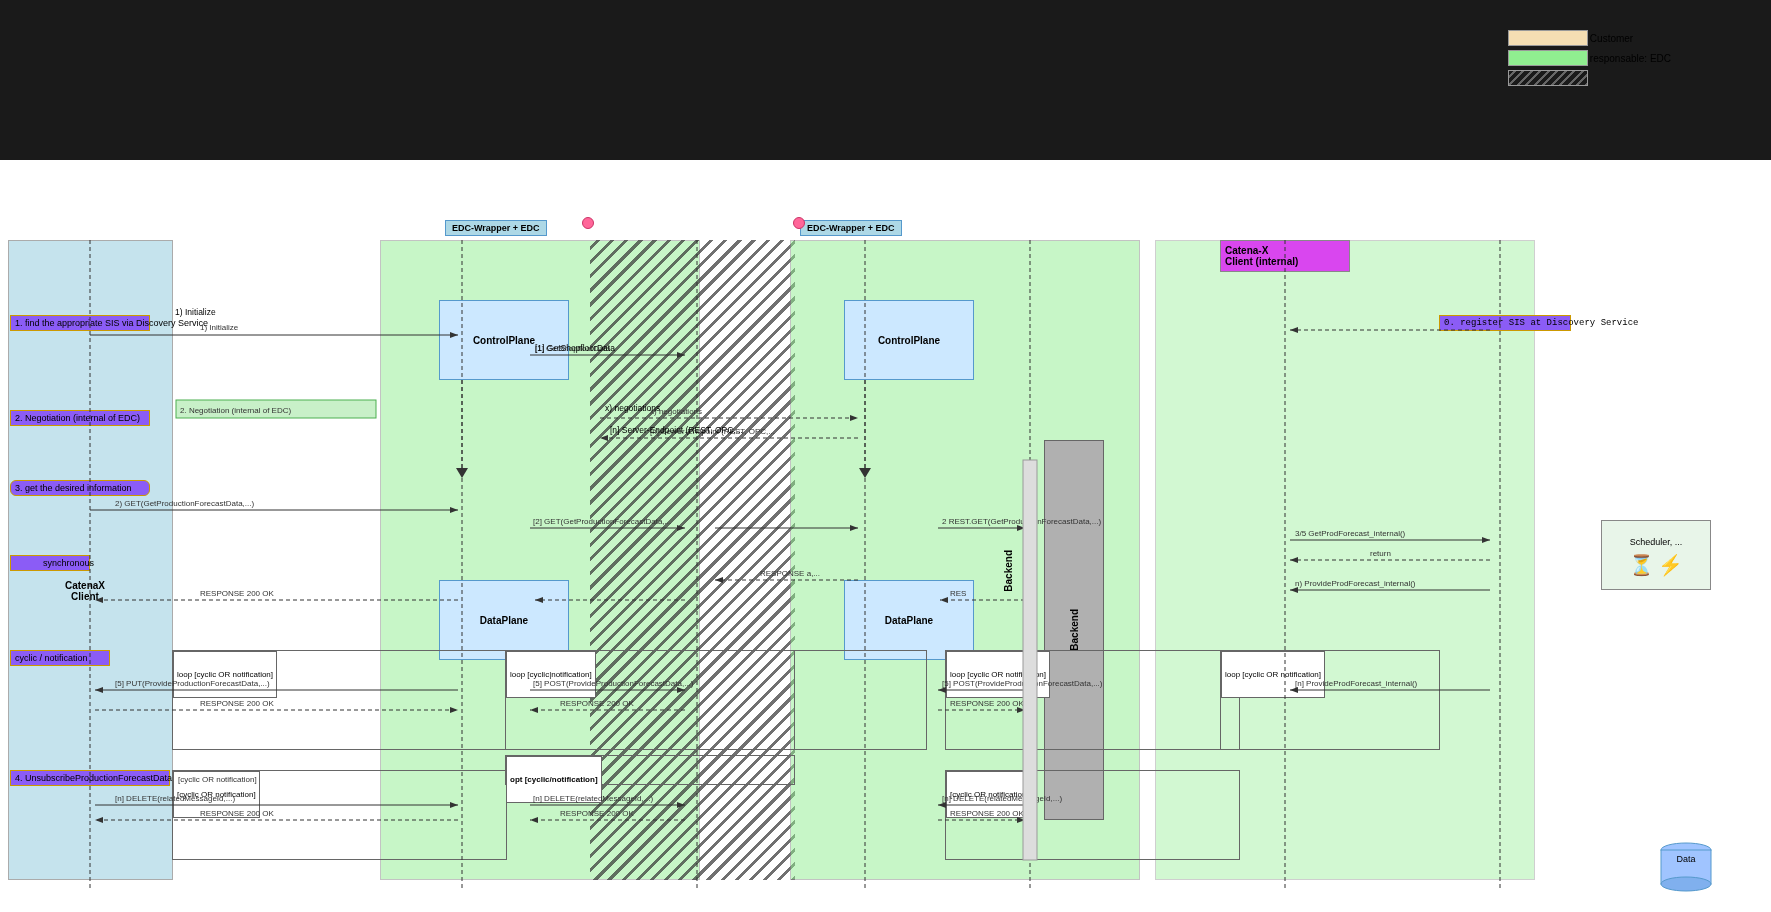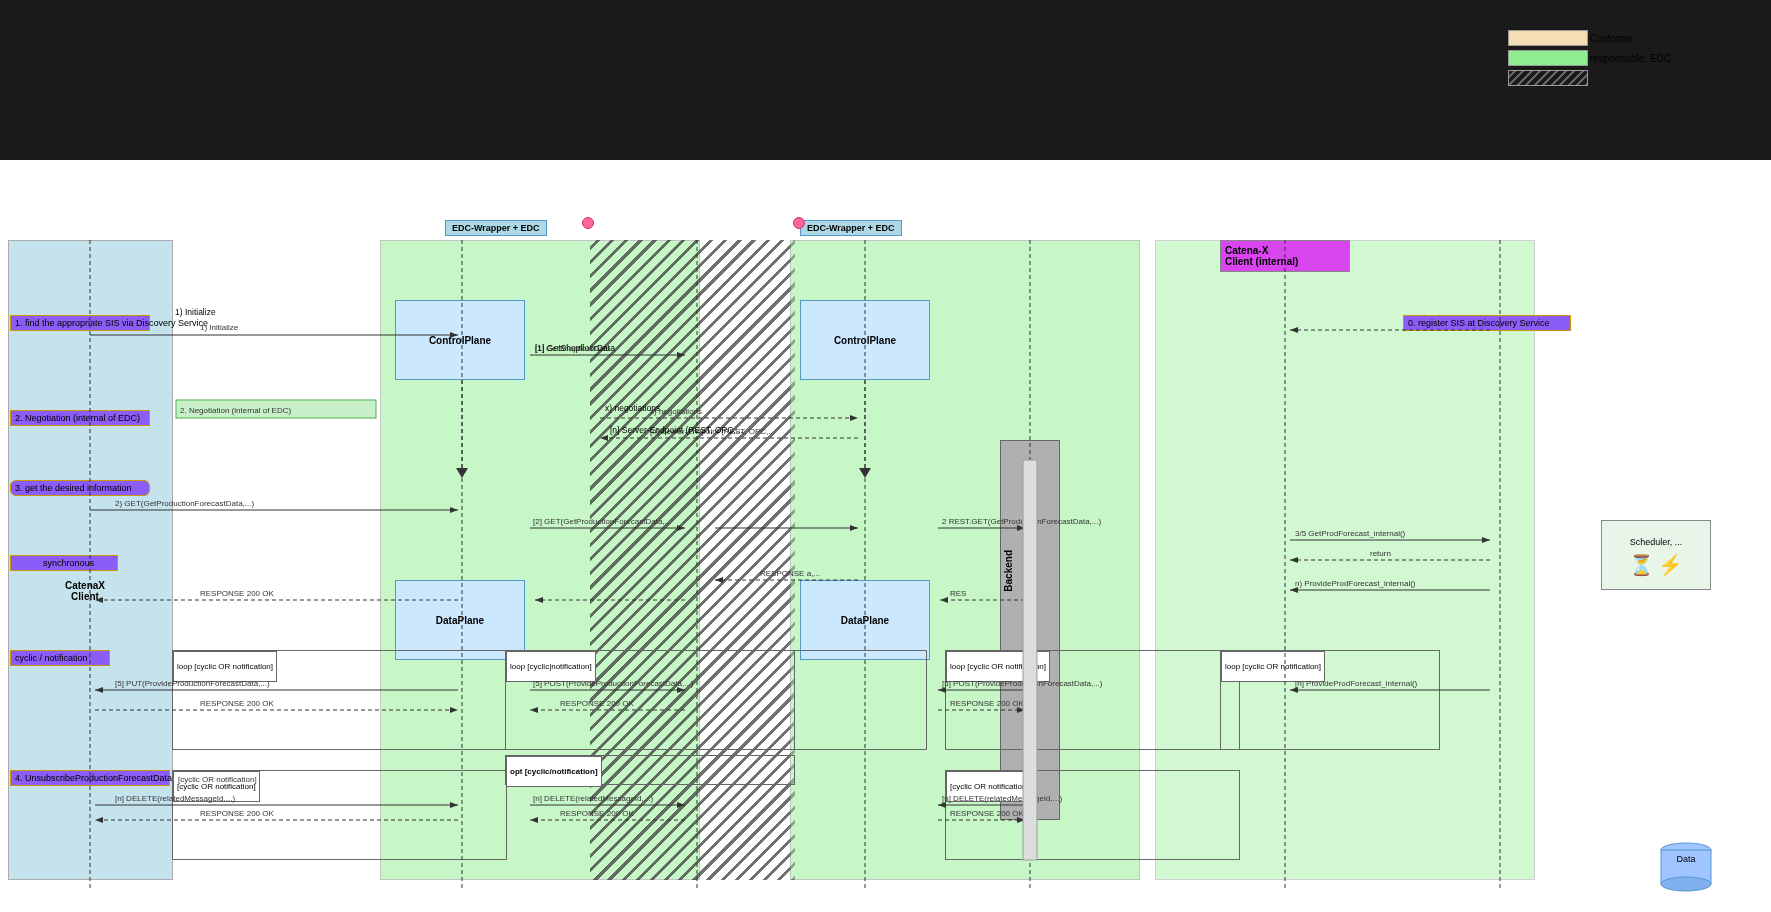--- a/index.html
+++ b/index.html
@@ -129,20 +129,21 @@
     .box {
       position: absolute;
       background: #cce8ff;
       border: 1px solid #5599cc;
       display: flex;
       align-items: center;
       justify-content: center;
       text-align: center;
       font-size: 10px;
       font-weight: bold;
+      margin-left: 44px;
     }
 
     .box-controlplane-left {
       top: 140px;
       left: 395px;
       width: 130px;
       height: 80px;
     }
 
     .box-dataplane-left {
@@ -198,21 +199,21 @@
       position: absolute;
       border: 1px solid #666;
       font-size: 9px;
     }
     .loop-label {
       position: absolute;
       top: 0;
       left: 0;
       background: #fff;
       border: 1px solid #666;
-      padding: 10px 3px;
+      padding: 18px 3px;
       font-size: 8px;
     }
 
     
     .arrows-svg {
       position: absolute;
       top: 0; left: 0;
       width: 1771px;
       height: 752px;
       pointer-events: none;
@@ -355,33 +356,33 @@
   </div>
 
   <div class="seq-box" style="top:250px; left:10px; width:140px;">
     <span>2. Negotiation (internal of EDC)</span>
   </div>
 
   <div class="seq-box" style="top:320px; left:10px; width:140px;border-radius:6px;">
     <span>3. get the desired information</span>
   </div>
 
-  <div class="seq-box" style="top:395px; left:10px; width:108px;padding-left:32px;">
+  <div class="seq-box" style="top:395px; left:10px; width:80px;padding-left:32px;">
     <span>synchronous</span>
   </div>
 
   <div class="seq-box" style="top:490px; left:10px; width:100px;">
     <span>cyclic / notification</span>
   </div>
 
   <div class="seq-box" style="top:610px; left:10px; width:160px;">
     <span>4. UnsubscribeProductionForecastData</span>
   </div>
 
-  <div class="seq-box" style="top:155px; right:200px; width:168px;">
+  <div class="seq-box" style="top:155px; right:200px; width:132px;font-family:Liberation Mono, monospace;">
     <span>0. register SIS at Discovery Service</span>
   </div>
 
   <div class="scheduler-box" style="top:360px; right:60px; width:110px; height:70px;">
     <span>Scheduler, ...</span>
     
     <div style="display:flex; justify-content:center; gap:4px; margin-top:6px;">
       <span style="font-size:20px; color:#ff8c00;">⏳</span>
       <span style="font-size:20px; color:#ff8c00;">⚡</span>
     </div>

